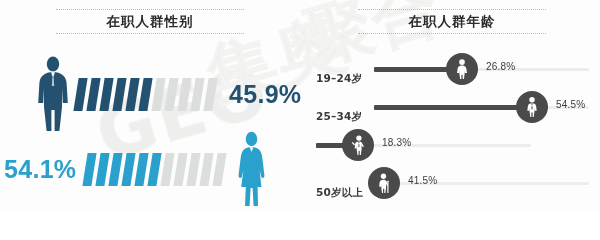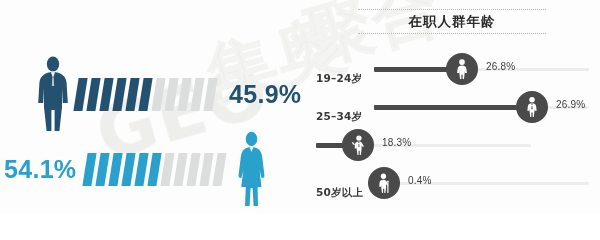--- a/index.html
+++ b/index.html
@@ -109,20 +109,25 @@
 <div id="stage">
 
   <div class="watermark">
     <div class="wm-txt wm-a">GEO</div>
     <div class="wm-txt wm-b">集奥</div>
     <div class="wm-txt wm-c">聚合</div>
   </div>
 
   <div class="panel panel-left">
 
+    <div class="title-wrap">
+      <div class="title-rule"></div>
+      <div class="title-text">在职人群性别</div>
+      <div class="title-rule"></div>
+    </div>
 
     <div class="gender-row row-male">
       <div class="person">
         <svg viewBox="0 0 46 78" xmlns="http://www.w3.org/2000/svg">
           <g fill="#23516f">
             <ellipse cx="23" cy="9" rx="6.2" ry="7.4"></ellipse>
             <path d="M23 17 C15 17 10 21 9.4 28 L8.2 48 L13.2 48 L14 33 L14 52 L16.6 76 L21.4 76 L21.4 55 L24.6 55 L24.6 76 L29.4 76 L32 52 L32 33 L32.8 48 L37.8 48 L36.6 28 C36 21 31 17 23 17 Z"></path>
           </g>
           <path d="M21 17.6 L23 23 L25 17.6 L23 16.4 Z" fill="#ffffff" opacity=".92"></path>
           <path d="M22.3 22.6 L23.7 22.6 L24.2 31 L21.8 31 Z" fill="#dbe3e9" opacity=".8"></path>
@@ -206,21 +211,21 @@
           <div class="knob" style="left:142px">
             <svg viewBox="0 0 24 24" xmlns="http://www.w3.org/2000/svg">
               <g fill="#ffffff">
                 <circle cx="12" cy="4.2" r="3"></circle>
                 <path d="M12 8 C9.2 8 7.6 9.3 7.4 11.6 L6.9 16 L9 16 L9.3 12.8 L9.3 16.4 L10.1 23 L11.3 23 L11.3 18 L12.7 18 L12.7 23 L13.9 23 L14.7 16.4 L14.7 12.8 L15 16 L17.1 16 L16.6 11.6 C16.4 9.3 14.8 8 12 8 Z"></path>
               </g>
               <path d="M11.2 8.4 L12 10.6 L12.8 8.4 L12 7.9 Z" fill="#4a4a4a"></path>
               <path d="M11.6 10.8 L12.4 10.8 L12.7 14.4 L11.3 14.4 Z" fill="#4a4a4a"></path>
             </svg>
           </div>
-          <div class="age-pct" style="left:182px">26.9%</div>
+          <div class="age-pct" style="left:182px">54.5%</div>
         </div>
       </div>
 
       <div class="age-row">
         <div class="age-track">
           <div class="track-bg"></div>
           <div class="track-fill" style="width:42px"></div>
           <div class="knob" style="left:26px">
             <svg viewBox="0 0 24 24" xmlns="http://www.w3.org/2000/svg">
               <g fill="#ffffff">
@@ -244,20 +249,20 @@
           <div class="knob" style="left:-6px">
             <svg viewBox="0 0 24 24" xmlns="http://www.w3.org/2000/svg">
               <g fill="#ffffff">
                 <circle cx="11.4" cy="4.6" r="2.9"></circle>
                 <path d="M11.4 8.4 C8.8 8.4 7.2 9.7 7.1 12 L6.8 16.2 L8.7 16.2 L9 13.2 L9 17 L9.8 23 L11 23 L11 18.4 L12.3 18.4 L12.3 23 L13.5 23 L14.3 17 L14.3 13 L15.6 15.2 L16.7 14.6 L14.7 10.2 C14.1 9 13 8.4 11.4 8.4 Z"></path>
                 <rect x="15.6" y="10.4" width="1.3" height="12.6" rx=".6"></rect>
                 <path d="M15 10.6 C15 9.3 17.6 9.3 17.6 10.6 L16.3 10.6 Z"></path>
               </g>
             </svg>
           </div>
-          <div class="age-pct" style="left:34px">0.4%</div>
+          <div class="age-pct" style="left:34px">41.5%</div>
         </div>
       </div>
 
     </div>
   </div>
 
 </div>
 
 </body></html>

